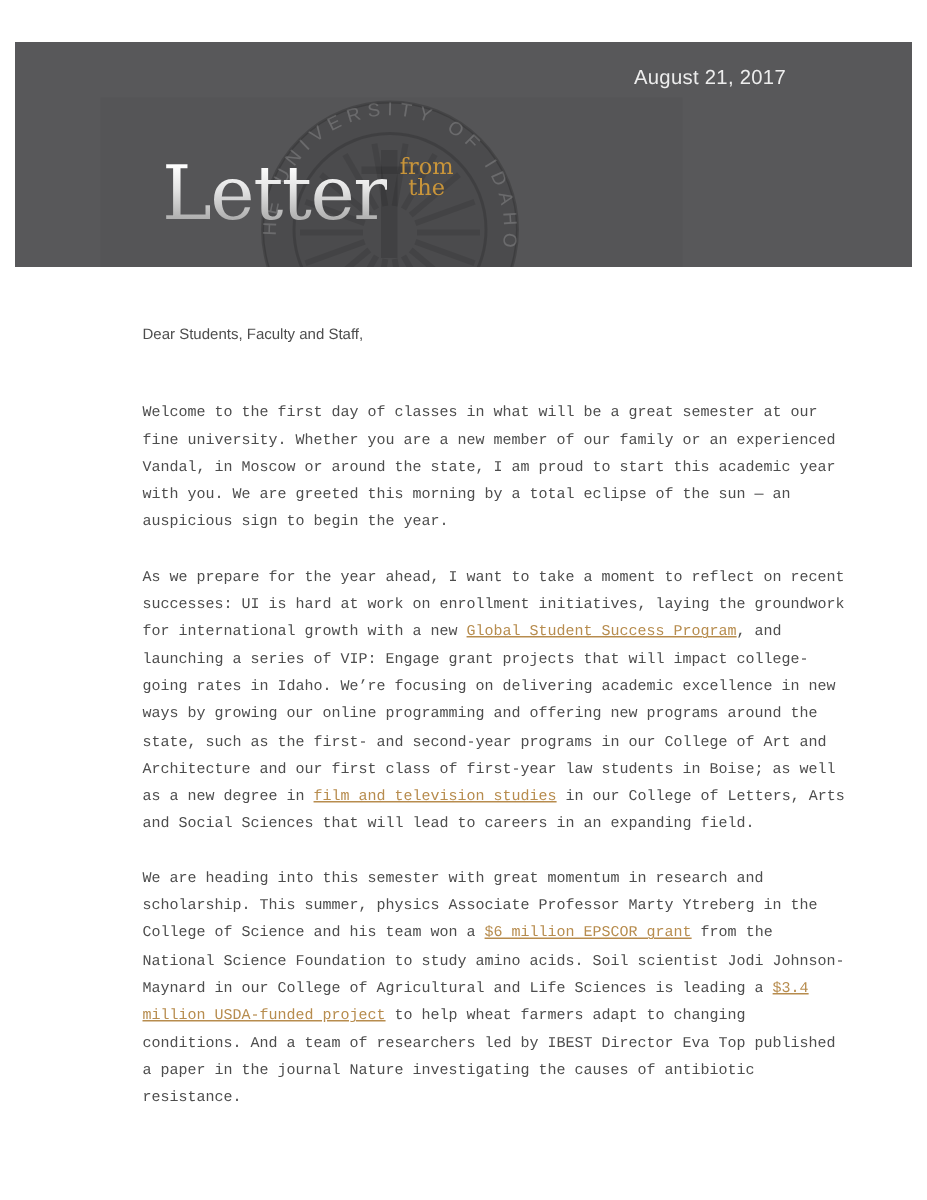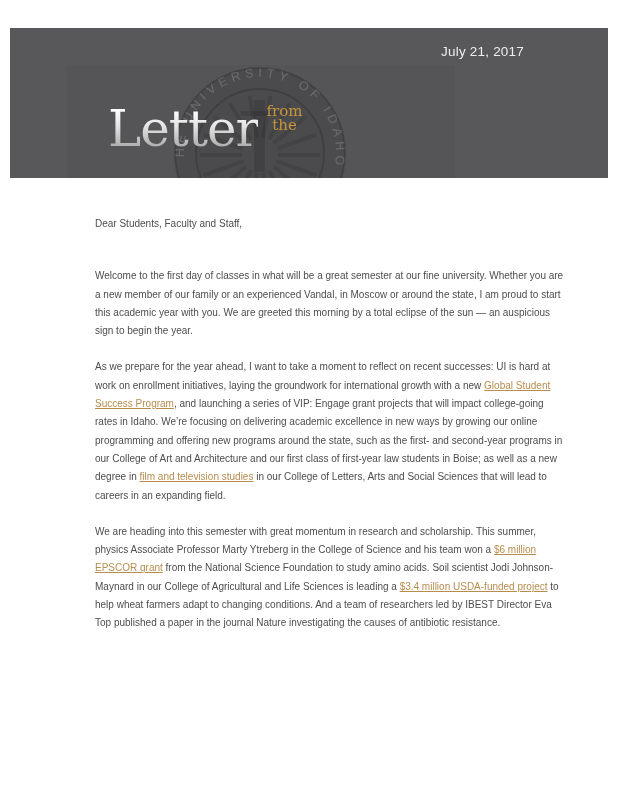--- a/index.html
+++ b/index.html
@@ -51,21 +51,21 @@
     font-size:15px;line-height:14px;
   }
   
   .letter{
     margin:37px 0 0 95px;
     width:470px;
     font-size:10px;line-height:18.3px;
     color:var(--text);
   }
   .greeting{margin:0 0 34px 0;}
-  .para{margin:18px 0 0 0;}
+  .para{margin:18px 0 0 0;font-family:Liberation Mono, monospace;}
   .para:first-child{margin-top:0;}
   .letter a{color:var(--link);text-decoration:underline;cursor:pointer;}
 </style>
 </head>
 <body>
 
 <div class="page">
 
   <div class="banner">
 
@@ -102,21 +102,21 @@
         </g>
 
       <rect x="244" y="72" width="11" height="72" fill="rgba(0,0,0,0.13)"></rect>
       <rect x="231" y="83" width="38" height="5" fill="rgba(0,0,0,0.11)"></rect>
 
       <text font-family="Liberation Sans, sans-serif" font-size="12.5" letter-spacing="4.5" fill="rgba(255,255,255,0.18)">
         <textPath href="#sealArc" startOffset="25%" text-anchor="middle">THE UNIVERSITY OF IDAHO</textPath>
       </text>
     </svg>
 
-    <div class="banner-date">July 21, 2017</div>
+    <div class="banner-date">August 21, 2017</div>
 
     <h1 class="banner-title">
       <span class="title-word">Letter</span>
       <span class="title-connector">
         <span>from</span>
         <span>the</span>
       </span>
     </h1>
   </div>
 

